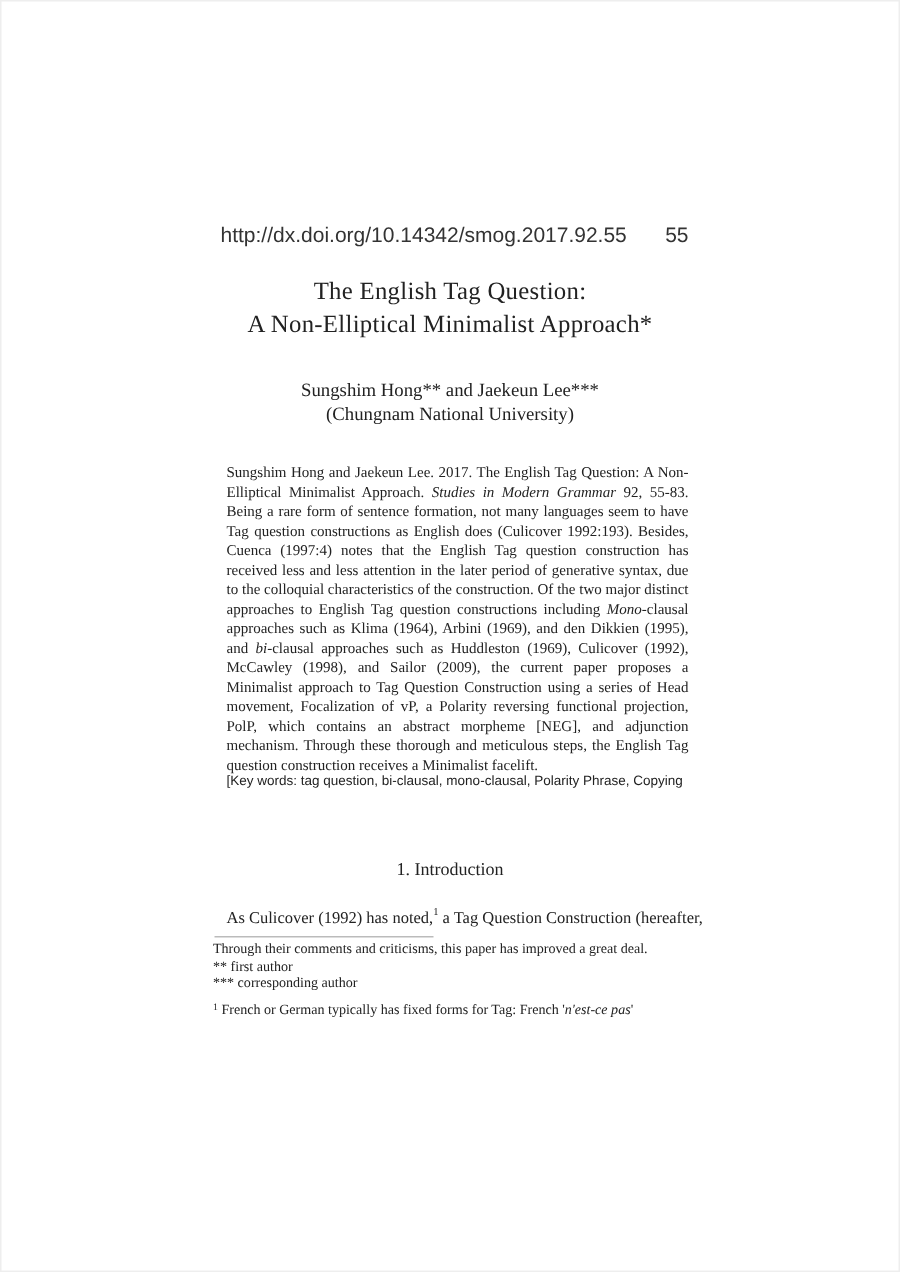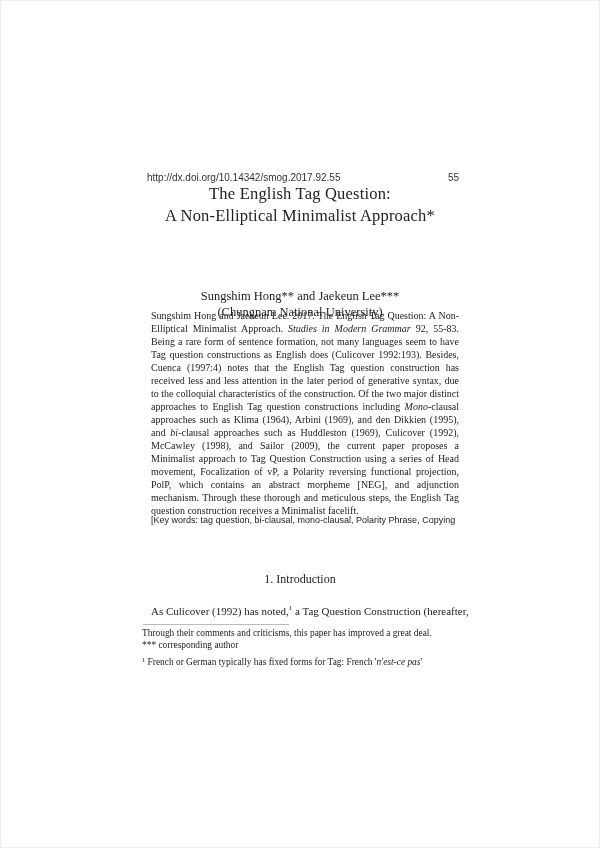--- a/index.html
+++ b/index.html
@@ -5,33 +5,33 @@
   html, body { margin: 0; padding: 0; background: #ffffff; }
   body {
     width: 600px; height: 848px; position: relative; overflow: hidden;
     font-family: "Liberation Serif", "DejaVu Serif", serif; color: #1a1a1a;
   }
   .frame {
     position: absolute; left: 0; top: 0; width: 598px; height: 846px;
     border: 1px solid #eeeeee;
   }
   .header {
-    position: absolute; left: 147px; top: 172px; width: 312px;
+    position: absolute; left: 147px; top: 148px; width: 312px;
     font-family: "Liberation Sans", "DejaVu Sans", sans-serif;
-    font-size: 10px; color: #333; display: flex; justify-content: space-between;
+    font-size: 14px; color: #333; display: flex; justify-content: space-between;
   }
   .title {
     position: absolute; left: 100px; width: 400px; text-align: center;
     font-size: 16.5px; letter-spacing: 0.2px; color: #222;
   }
   .title.l1 { top: 184px; }
   .title.l2 { top: 206px; }
   .authors {
     position: absolute; left: 100px; width: 400px; text-align: center;
-    font-size: 12.5px; color: #222; margin-top: 36px;
+    font-size: 12.5px; color: #222;
   }
   .authors.l1 { top: 253px; }
   .authors.l2 { top: 269px; }
   .abstract {
     position: absolute; left: 151px; top: 309px; width: 308px;
     font-size: 10px; line-height: 13px; text-align: justify; color: #222;
   }
   .abstract p { margin: 0; }
   .keywords {
     position: absolute; left: 151px; top: 514px; width: 310px;
@@ -85,15 +85,16 @@
 </div>
 
 <div class="section-heading">1. Introduction</div>
 
 <div class="body-text"><span>As Culicover (1992) has noted,</span><sup>1</sup><span> a Tag Question Construction (hereafter,</span></div>
 
 <div class="fn-rule"></div>
 
 <div class="footnotes">
   <div>Through their comments and criticisms, this paper has improved a great deal.</div>
+  <div>** first author</div>
   <div>*** corresponding author</div>
   <div class="fn1"><sup>1</sup><span> French or German typically has fixed forms for Tag: French '</span><i>n'est-ce pas</i><span>'</span></div>
 </div>
 
 </body></html>

